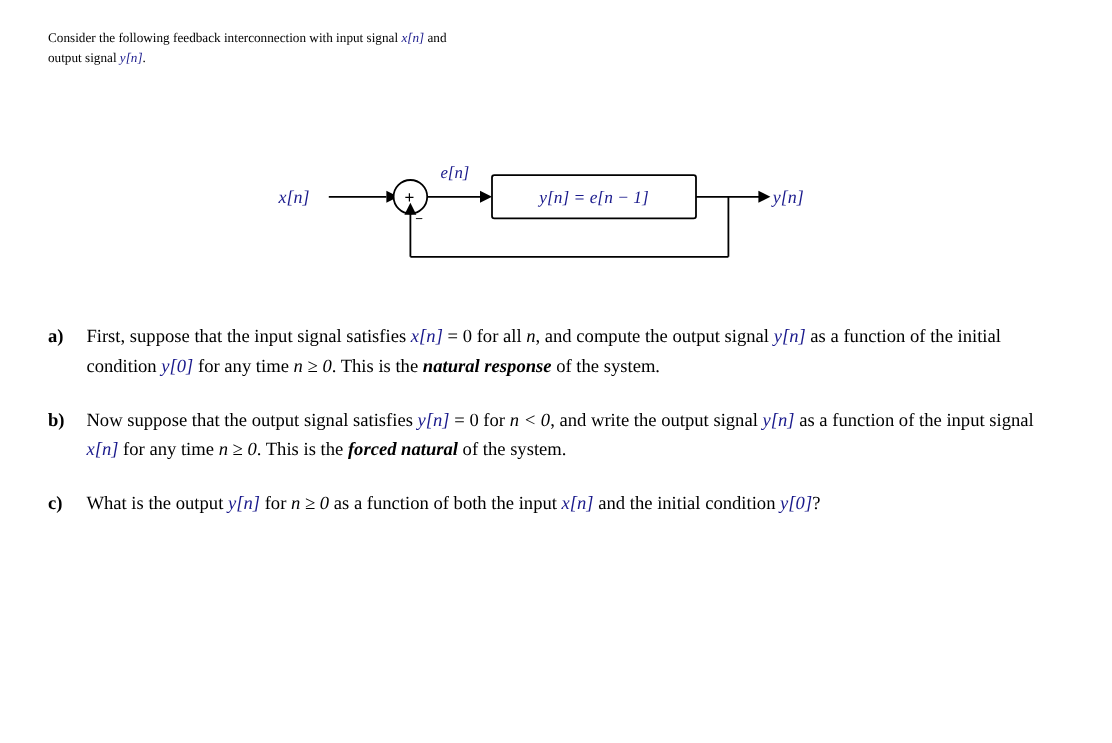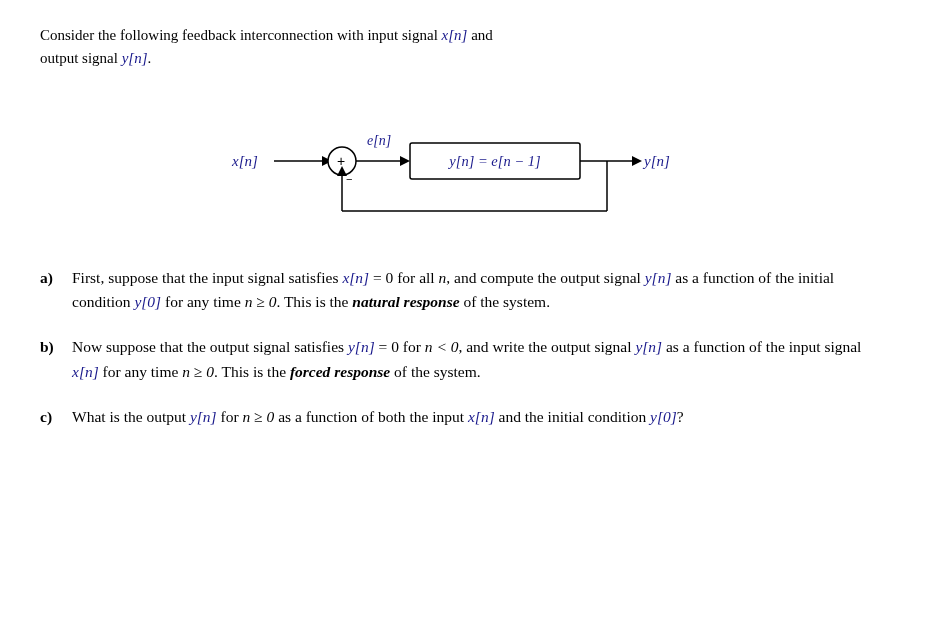--- a/index.html
+++ b/index.html
@@ -7,23 +7,23 @@
       background: #ffffff;
       font-family: 'Computer Modern', 'Latin Modern', Georgia, serif;
       font-size: 16px;
       color: #000000;
       width: 927px;
       min-height: 619px;
       padding: 24px 40px;
     }
 
     .intro-text {
-      font-size: 15px;
+      font-size: 11px;
       line-height: 1.55;
-      margin-bottom: 22px;
+      margin-bottom: 38px;
     }
 
     
     .diagram-container {
       display: flex;
       justify-content: center;
       margin: 10px 0 28px 0;
     }
 
     .diagram-svg {
@@ -127,21 +127,21 @@
       compute the output signal <span class="math">y[n]</span> as a function of the initial condition <span class="math">y[0]</span>
       for any time <span class="math-black">n ≥ 0</span>. This is the <span class="italic-term">natural response</span> of the system.
     </span>
   </div>
 
   <div class="problem-item">
     <span class="problem-label"><strong>b)</strong></span>
     <span class="problem-content">
       Now suppose that the output signal satisfies <span class="math">y[n]</span> = 0 for <span class="math-black">n &lt; 0</span>, and
       write the output signal <span class="math">y[n]</span> as a function of the input signal <span class="math">x[n]</span> for any
-      time <span class="math-black">n ≥ 0</span>. This is the <span class="italic-term">forced response</span> of the system.
+      time <span class="math-black">n ≥ 0</span>. This is the <span class="italic-term">forced natural</span> of the system.
     </span>
   </div>
 
   <div class="problem-item">
     <span class="problem-label"><strong>c)</strong></span>
     <span class="problem-content">
       What is the output <span class="math">y[n]</span> for <span class="math-black">n ≥ 0</span> as a function of both the input <span class="math">x[n]</span>
       and the initial condition <span class="math">y[0]</span>?
     </span>
   </div>

